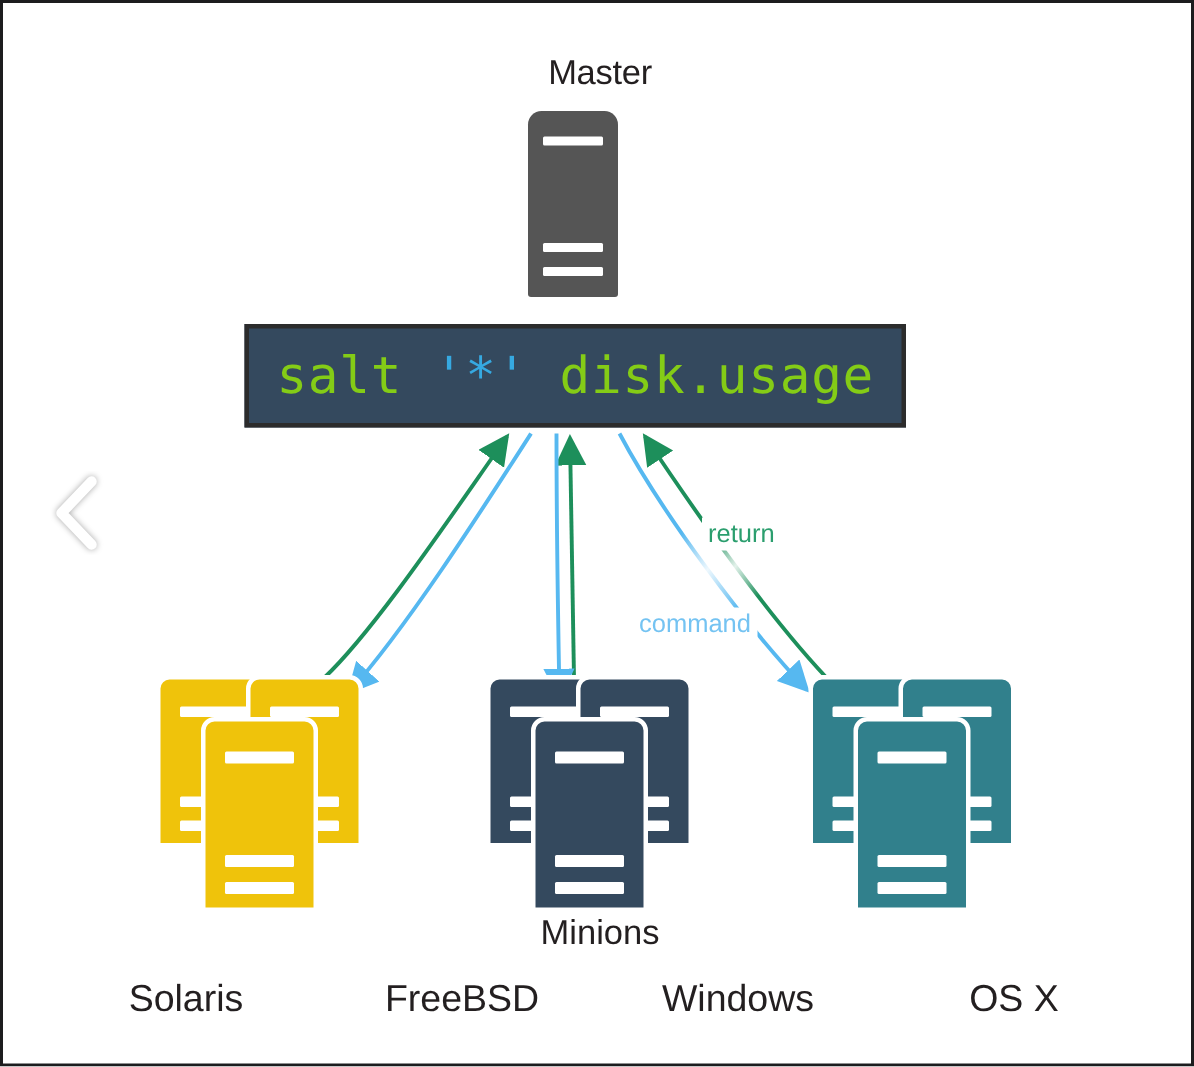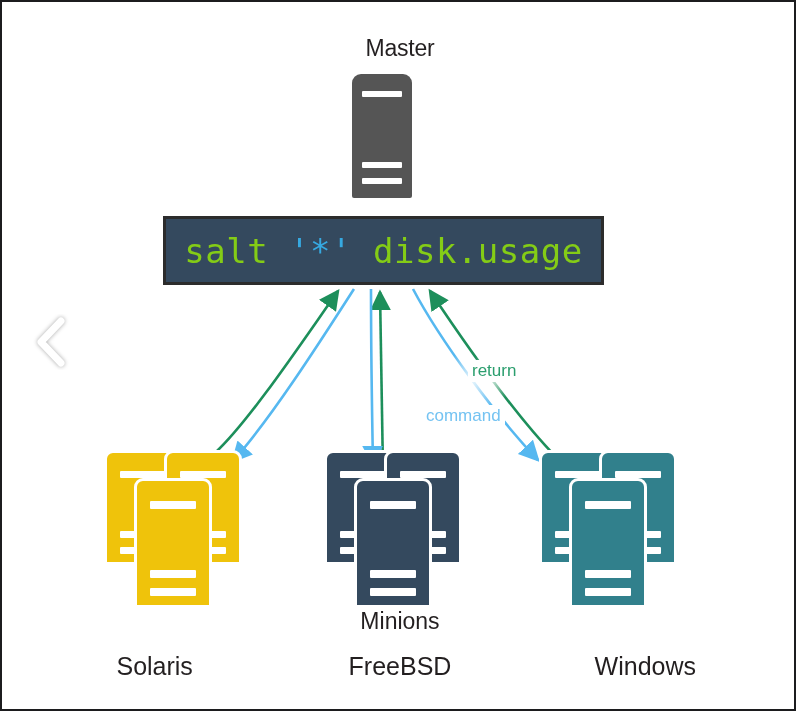--- a/index.html
+++ b/index.html
@@ -102,21 +102,21 @@
 
   
   .edge-label {
     position: absolute;
     font-size: 17px;
     font-family: "Liberation Sans", sans-serif;
     background: #ffffff;
     padding: 1px 4px;
     white-space: nowrap;
   }
-  #label-return  { left: 466px; top: 343px; color: #2b9e6e; margin-top: 15px; }
+  #label-return  { left: 466px; top: 343px; color: #2b9e6e; }
   #label-command { left: 420px; top: 403px; color: #74c3f2; }
 
   
   .minions-label {
     position: absolute;
     left: 0;
     top: 606px;
     width: 796px;
     text-align: center;
     font-size: 23px;
@@ -261,20 +261,21 @@
       <div class="bar fb3"></div>
     </div>
   </div>
 
   <div class="minions-label">Minions</div>
 
   <div id="os-row">
     <div class="os-item">Solaris</div>
     <div class="os-item">FreeBSD</div>
     <div class="os-item">Windows</div>
+    <div class="os-item">OS X</div>
   </div>
 
   <div id="prev-chevron">
     <svg width="46" height="56" viewBox="0 0 46 56">
       <path d="M33 7 L13 28 L33 49" fill="none" stroke="#ffffff" stroke-width="7" stroke-linecap="round" stroke-linejoin="round" style="filter: drop-shadow(0 0 2px rgba(0,0,0,0.35));"></path>
     </svg>
   </div>
 
 </div>
 

